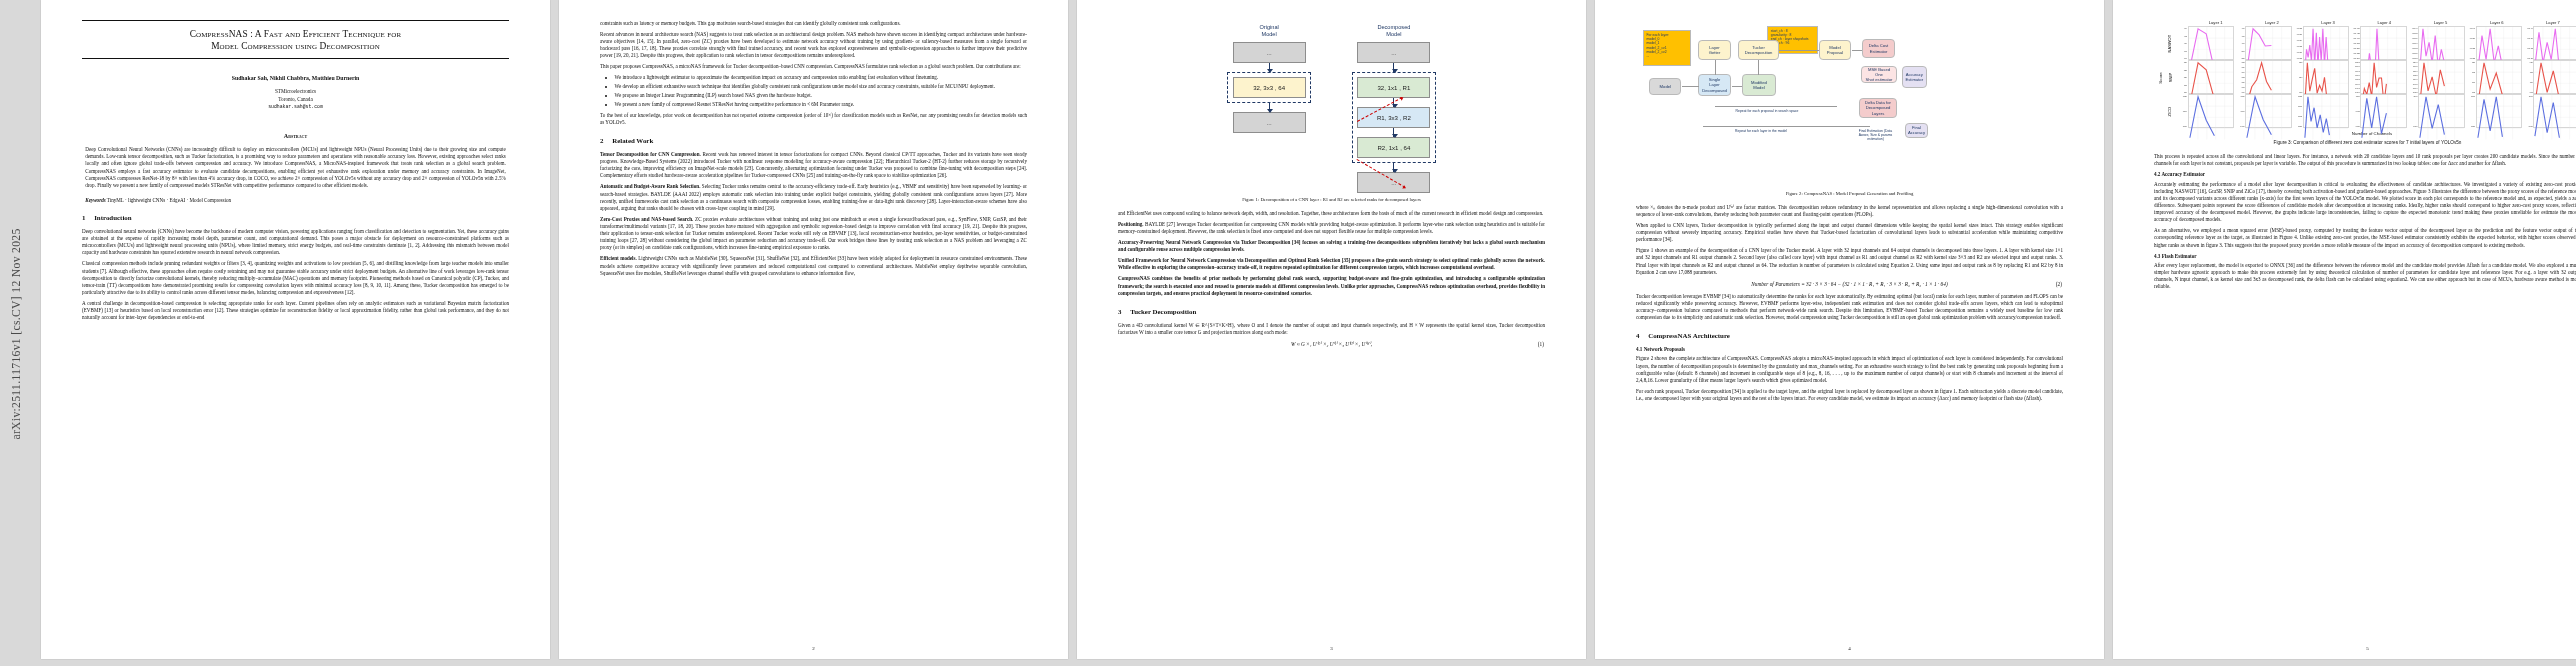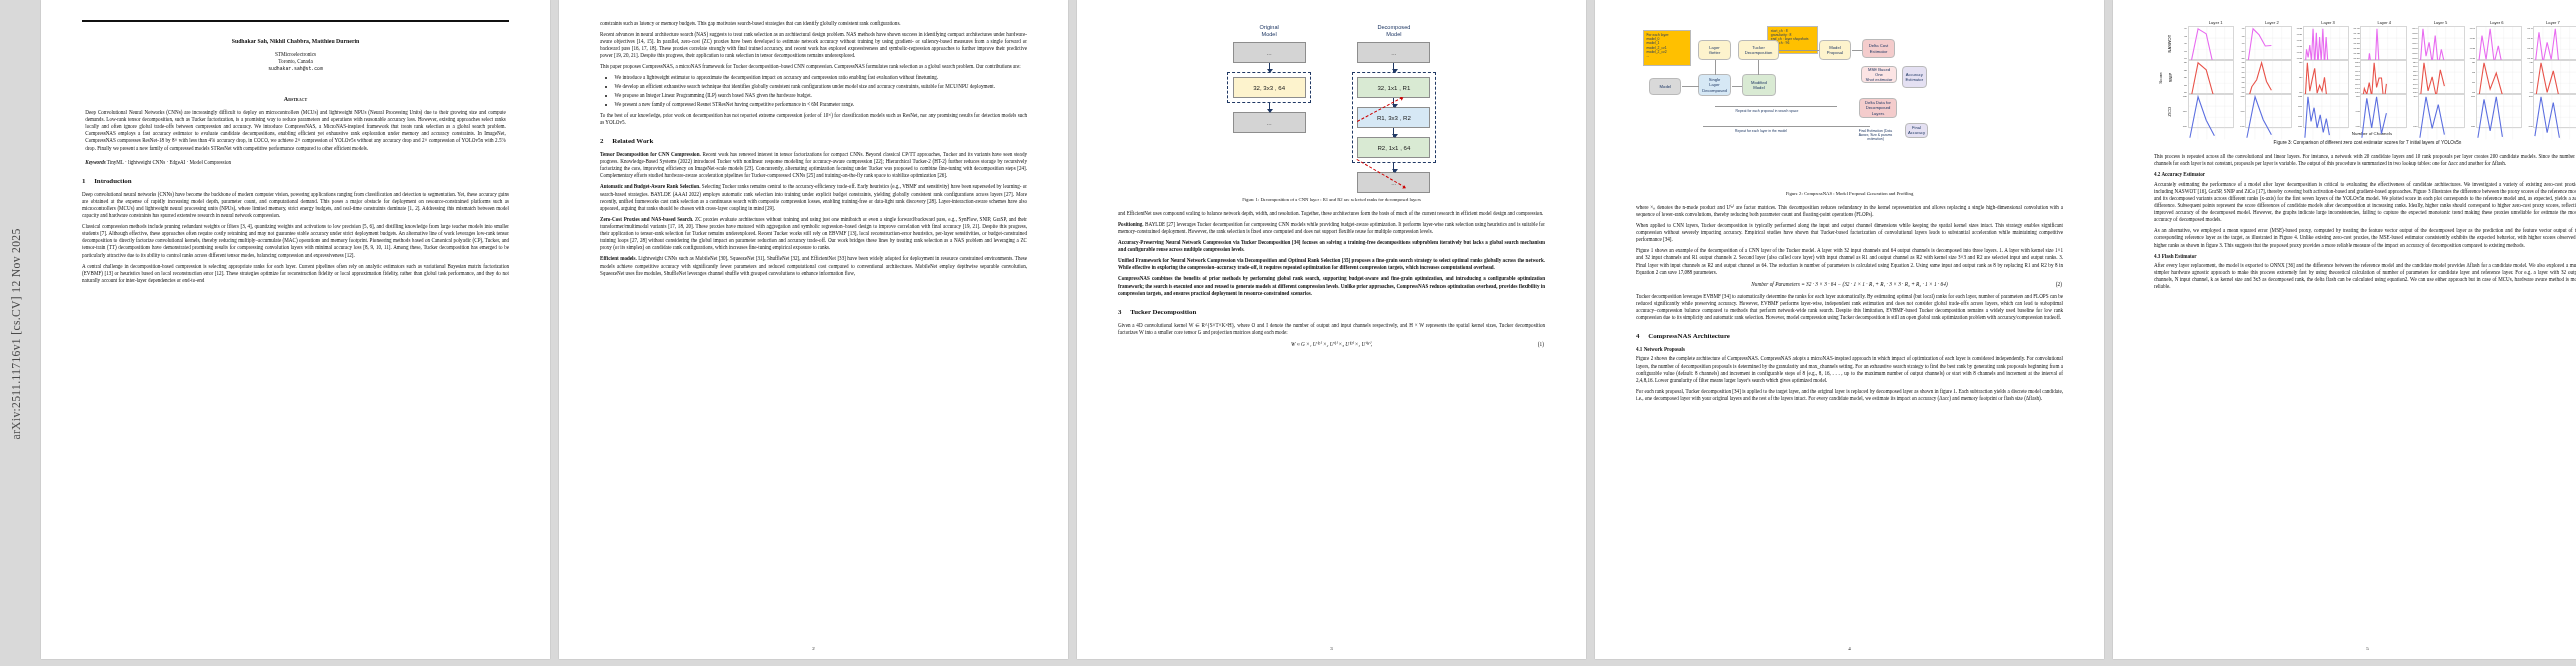--- a/index.html
+++ b/index.html
@@ -111,20 +111,24 @@
 <body>
 
 <div class="sheet-row">
 
   <div class="arxiv-strip">
     <div class="vert">arXiv:2511.11716v1  [cs.CV]  12 Nov 2025</div>
   </div>
 
   <div class="page">
     <div class="rule"></div>
+    <h1 class="title">
+      <span>CompressNAS : A Fast and Efficient Technique for</span><br>
+      <span>Model Compression using Decomposition</span>
+    </h1>
     <div class="rule"></div>
 
     <div class="authors">Sudhakar Sah, Nikhil Chabbra, Matthieu Durnerin</div>
     <div class="affil">STMicroelectronics</div>
     <div class="affil">Toronto, Canada</div>
     <div class="email">sudhakar.sah@st.com</div>
 
     <div class="abs-head">Abstract</div>
     <div class="abstract">Deep Convolutional Neural Networks (CNNs) are increasingly difficult to deploy on microcontrollers (MCUs) and lightweight NPUs (Neural Processing Units) due to their growing size and compute demands. Low-rank tensor decomposition, such as Tucker factorization, is a promising way to reduce parameters and operations with reasonable accuracy loss. However, existing approaches select ranks locally and often ignore global trade-offs between compression and accuracy. We introduce CompressNAS, a MicroNAS-inspired framework that treats rank selection as a global search problem. CompressNAS employs a fast accuracy estimator to evaluate candidate decompositions, enabling efficient yet exhaustive rank exploration under memory and accuracy constraints. In ImageNet, CompressNAS compresses ResNet-18 by 8× with less than 4% accuracy drop, in COCO, we achieve 2× compression of YOLOv5s without any accuracy drop and 2× compression of YOLOv5n with 2.5% drop. Finally we present a new family of compressed models STResNet with competitive performance compared to other efficient models.</div>
     <div class="keywords">

